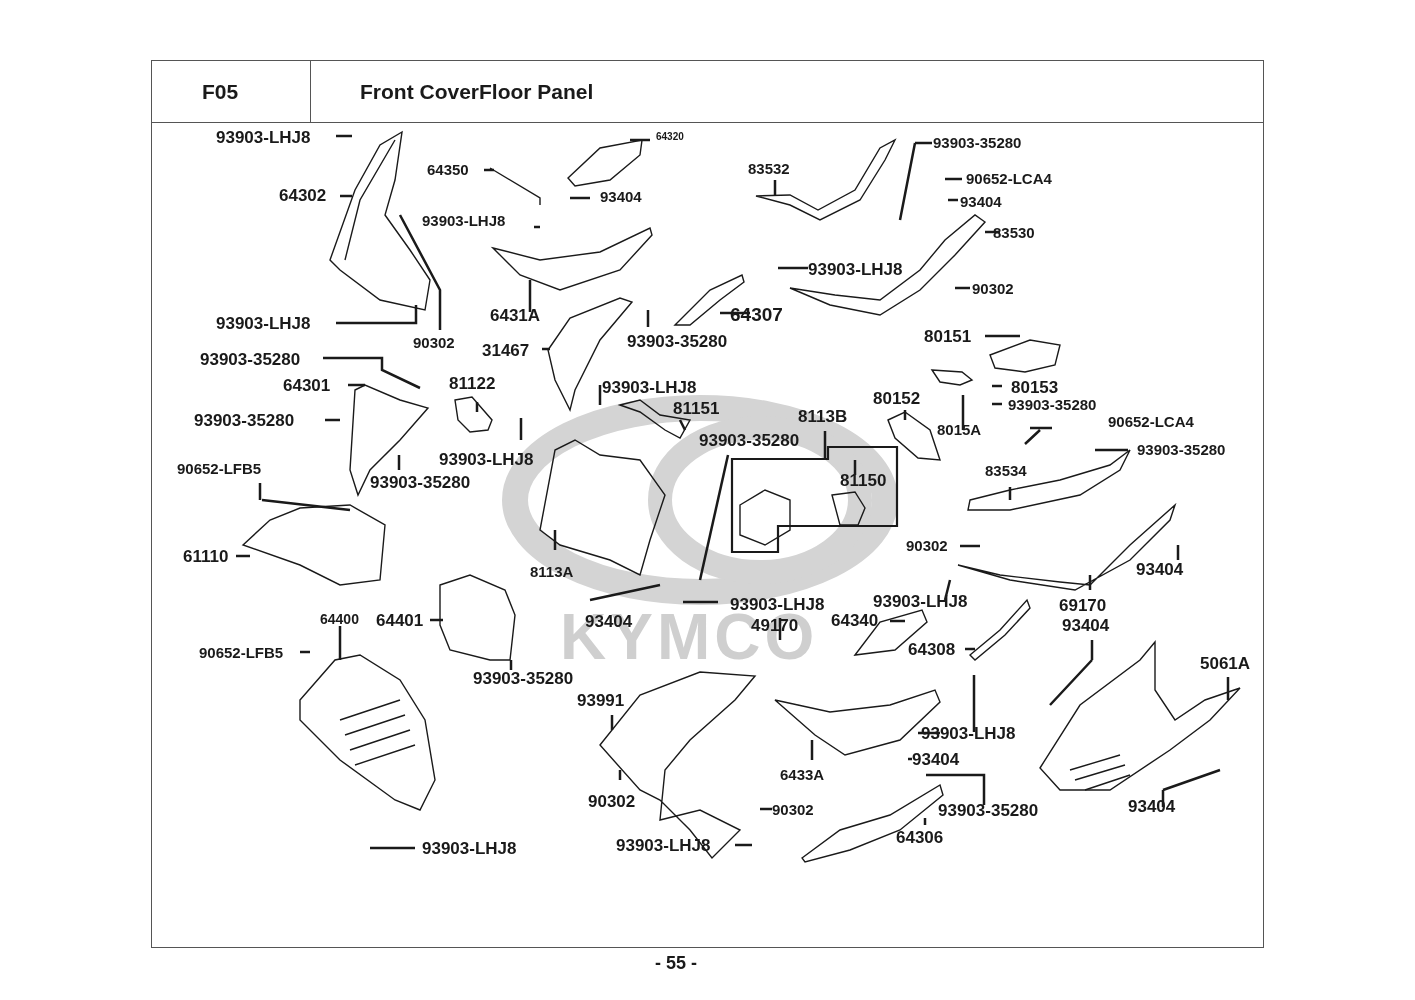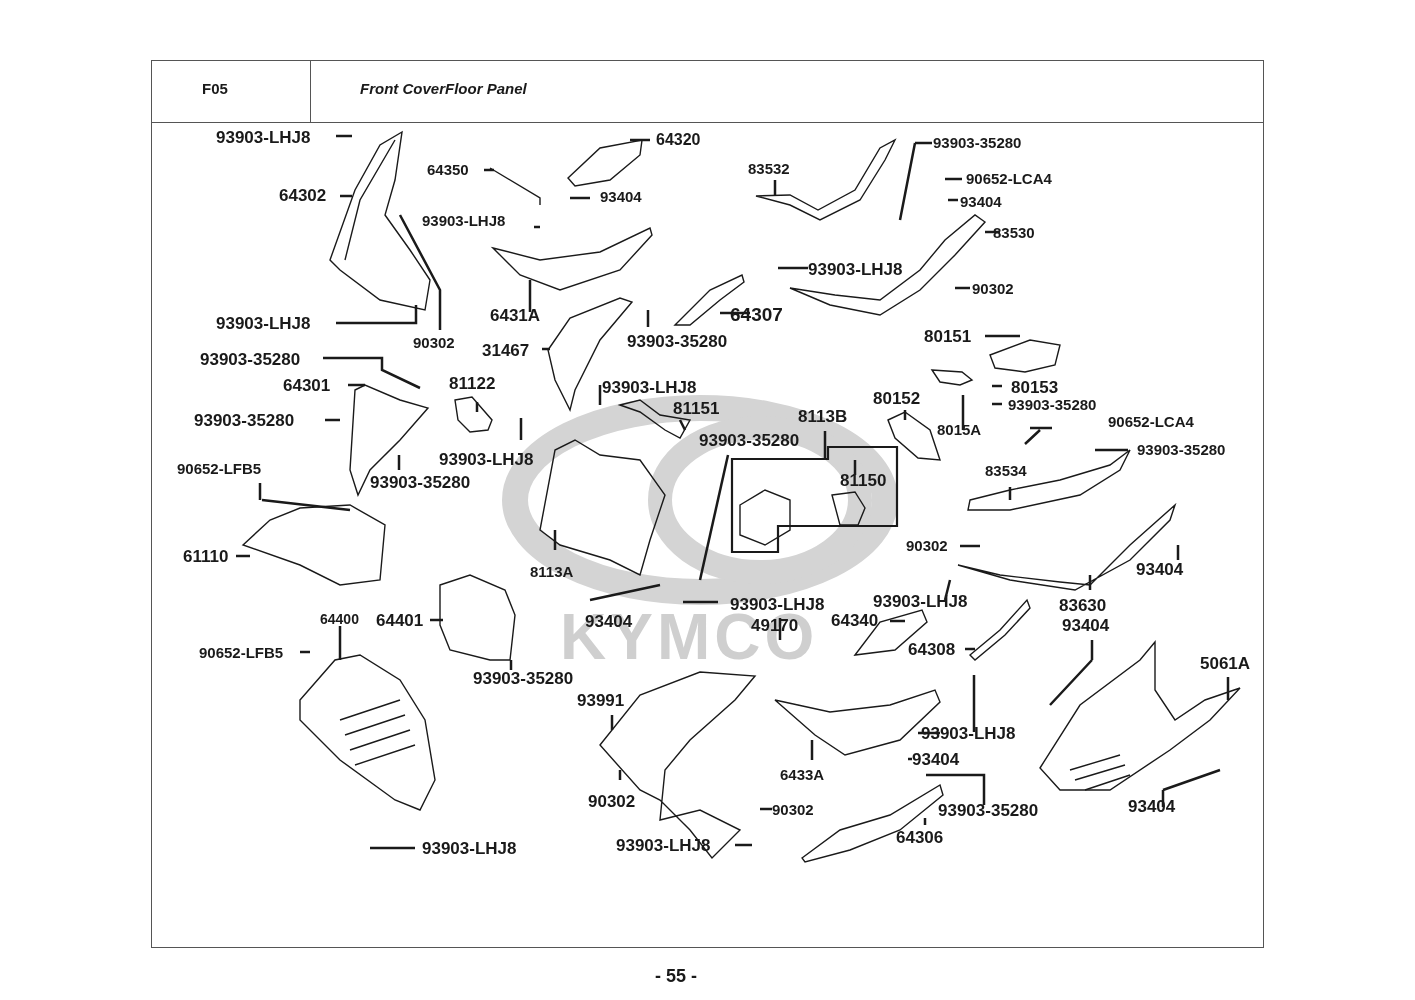--- a/index.html
+++ b/index.html
@@ -2,25 +2,25 @@
 <html><head>
 <meta charset="utf-8">
 <style>
   html, body { margin: 0; padding: 0; background: #ffffff; }
   body { width: 1415px; height: 1000px; position: relative; overflow: hidden;
          font-family: "Liberation Sans", "DejaVu Sans", sans-serif; color: #1a1a1a; }
   .frame { position: absolute; border: 1.5px solid #555; box-sizing: border-box; }
   #header-code-cell { left: 151px; top: 60px; width: 160px; height: 63px; }
   #header-title-cell { left: 310px; top: 60px; width: 954px; height: 63px; border-left: none; }
   #diagram-area { left: 151px; top: 122px; width: 1113px; height: 826px; }
-  .hdr-text { position: absolute; font-weight: bold; font-size: 15px; }
+  .hdr-text { position: absolute; font-weight: bold; font-size: 21px; }
   #code { left: 202px; top: 80px; }
-  #title { left: 360px; top: 80px; font-style: italic; }
+  #title { left: 360px; top: 80px; }
   #page-num { position: absolute; left: 0; width: 1352px; top: 953px; text-align: center;
-              font-weight: bold; font-size: 18px; margin-top: 13px; }
+              font-weight: bold; font-size: 18px; }
   .lbl { position: absolute; font-weight: bold; font-size: 17px; white-space: nowrap; line-height: 1; }
   svg.art { position: absolute; left: 0; top: 0; }
   .watermark { position: absolute; font-weight: bold; font-size: 64px; color: #cfcfcf;
                letter-spacing: 4px; left: 560px; top: 600px; }
 </style>
 </head>
 <body>
 
 <div class="frame" id="header-code-cell"></div>
 <div class="frame" id="header-title-cell"></div>
@@ -164,21 +164,21 @@
     <path d="M1228 677 L1228 700"></path>
     <path d="M1163 790 L1163 807 M1163 790 L1220 770"></path>
   </g>
 </svg>
 
 <div class="lbl" style="left:216px;top:129px">93903-LHJ8</div>
 <div class="lbl" style="left:279px;top:187px">64302</div>
 <div class="lbl" style="left:216px;top:315px">93903-LHJ8</div>
 <div class="lbl" style="left:413px;top:335px;font-size:15px">90302</div>
 <div class="lbl" style="left:427px;top:162px;font-size:15px">64350</div>
-<div class="lbl" style="left:656px;top:132px;font-size:16px">64320</div>
+<div class="lbl" style="left:656px;top:132px;font-size:10px">64320</div>
 <div class="lbl" style="left:600px;top:189px;font-size:15px">93404</div>
 <div class="lbl" style="left:422px;top:213px;font-size:15px">93903-LHJ8</div>
 <div class="lbl" style="left:490px;top:307px">6431A</div>
 <div class="lbl" style="left:482px;top:342px">31467</div>
 <div class="lbl" style="left:730px;top:305px;font-size:19px">64307</div>
 <div class="lbl" style="left:627px;top:333px">93903-35280</div>
 <div class="lbl" style="left:748px;top:161px;font-size:15px">83532</div>
 <div class="lbl" style="left:933px;top:135px;font-size:15px">93903-35280</div>
 <div class="lbl" style="left:966px;top:171px;font-size:15px">90652-LCA4</div>
 <div class="lbl" style="left:960px;top:194px;font-size:15px">93404</div>
@@ -204,21 +204,21 @@
 <div class="lbl" style="left:730px;top:596px">93903-LHJ8</div>
 <div class="lbl" style="left:873px;top:390px">80152</div>
 <div class="lbl" style="left:937px;top:422px;font-size:15px">8015A</div>
 <div class="lbl" style="left:1011px;top:379px;font-size:17px">80153</div>
 <div class="lbl" style="left:1008px;top:397px;font-size:15px">93903-35280</div>
 <div class="lbl" style="left:1108px;top:414px;font-size:15px">90652-LCA4</div>
 <div class="lbl" style="left:1137px;top:442px;font-size:15px">93903-35280</div>
 <div class="lbl" style="left:985px;top:463px;font-size:15px">83534</div>
 <div class="lbl" style="left:906px;top:538px;font-size:15px">90302</div>
 <div class="lbl" style="left:1136px;top:561px">93404</div>
-<div class="lbl" style="left:1059px;top:597px">83630</div>
+<div class="lbl" style="left:1059px;top:597px">69170</div>
 <div class="lbl" style="left:873px;top:593px">93903-LHJ8</div>
 <div class="lbl" style="left:320px;top:612px;font-size:14px">64400</div>
 <div class="lbl" style="left:376px;top:612px">64401</div>
 <div class="lbl" style="left:199px;top:645px;font-size:15px">90652-LFB5</div>
 <div class="lbl" style="left:473px;top:670px">93903-35280</div>
 <div class="lbl" style="left:422px;top:840px">93903-LHJ8</div>
 <div class="lbl" style="left:751px;top:617px">49170</div>
 <div class="lbl" style="left:831px;top:612px">64340</div>
 <div class="lbl" style="left:908px;top:641px">64308</div>
 <div class="lbl" style="left:577px;top:692px">93991</div>

